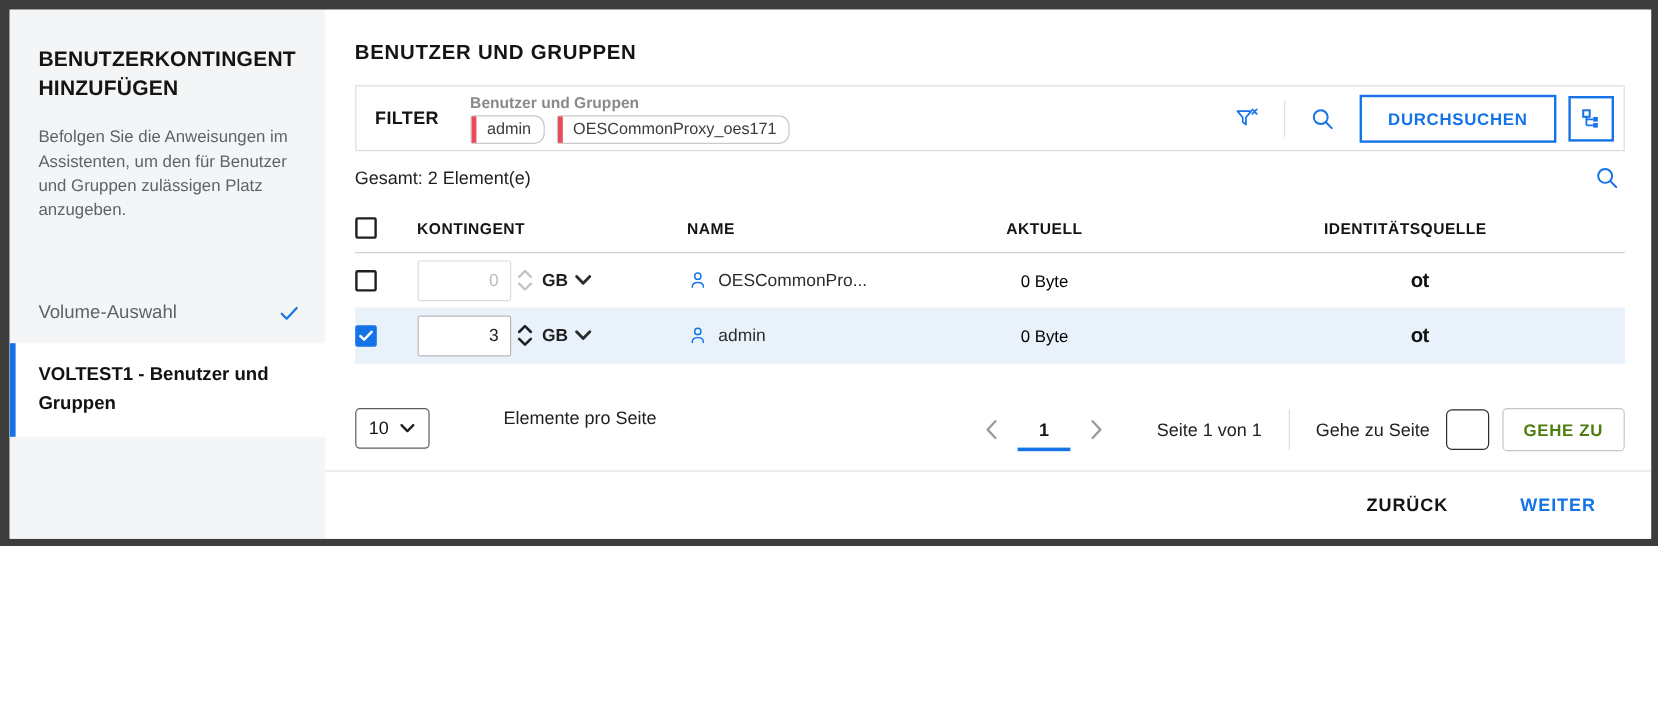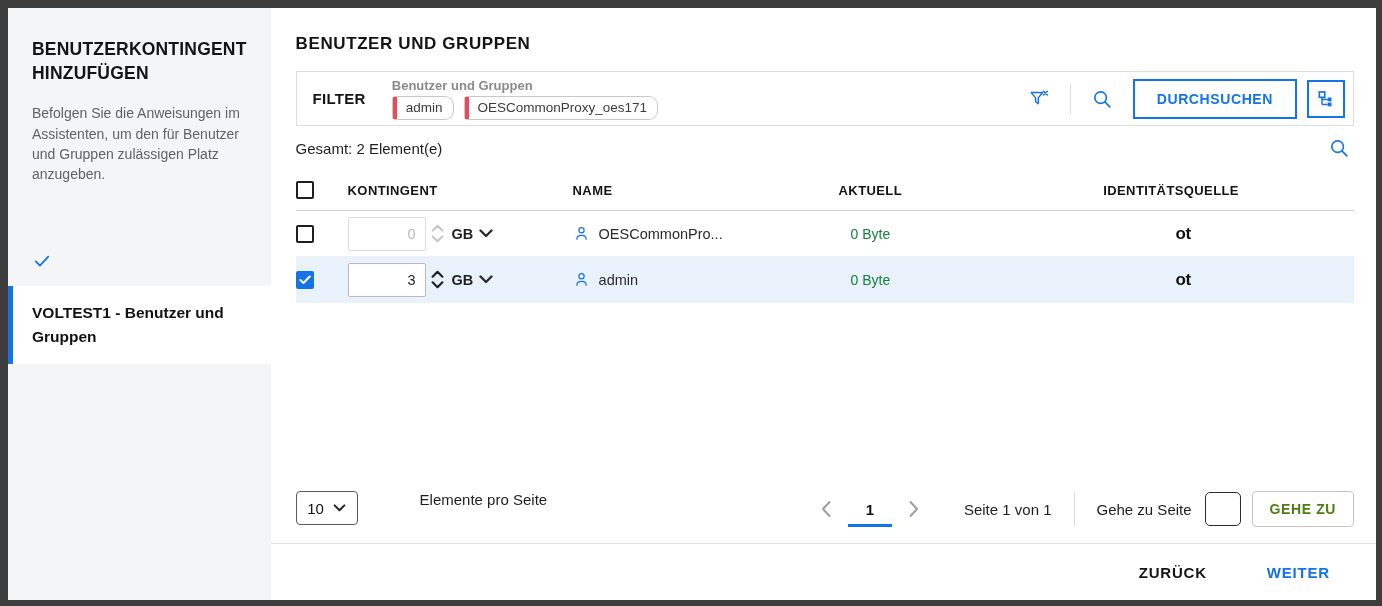--- a/index.html
+++ b/index.html
@@ -1,17 +1,17 @@
 <!DOCTYPE html>
 <html><head>
 <meta charset="utf-8">
 <style>
   html,body{margin:0;padding:0;}
   body{width:1382px;height:606px;font-family:"Liberation Sans",sans-serif;}
-  .viewport{width:1382px;height:606px;box-sizing:border-box;background:#3d3d3d;padding:8px 6px 6px 8px;}
+  .viewport{width:1382px;height:455px;box-sizing:border-box;background:#3d3d3d;padding:8px 6px 6px 8px;}
   .app{width:100%;height:100%;background:#fff;display:flex;overflow:hidden;}
 
   
   .sidebar{flex:0 0 260px;background:#f4f5f6;display:flex;flex-direction:column;}
   .sb-head{padding:30px 24px 0 24px;}
   .sb-title{font-size:17.5px;font-weight:bold;color:#141414;line-height:1.35;letter-spacing:.2px;}
   .sb-desc{margin-top:18px;font-size:14px;color:#5f6368;line-height:1.45;}
   .steps{margin-top:52px;}
   .step{display:flex;align-items:center;justify-content:space-between;padding:15px 20px 15px 19px;
         border-left:5px solid transparent;font-size:15.5px;color:#5f6368;cursor:pointer;}
@@ -59,21 +59,21 @@
   .trow.selected{background:var(--selbg);border-bottom-color:var(--selbg);}
   .cb{width:18px;height:18px;border:2px solid #1f1f1f;border-radius:2px;box-sizing:border-box;
       display:inline-flex;align-items:center;justify-content:center;cursor:pointer;background:#fff;}
   .cb.checked{background:var(--accent);border-color:var(--accent);}
   .quota-input{width:78px;height:34px;box-sizing:border-box;border:1px solid #b9b9b9;border-radius:2px;
                text-align:right;padding:0 9px;font-size:14.5px;color:#1f1f1f;font-family:"Liberation Sans",sans-serif;}
   .quota-input:disabled{color:#b9b9b9;border-color:#dcdcdc;background:#fff;}
   .spinners{display:flex;flex-direction:column;gap:3px;margin:0 8px 0 5px;}
   .spin-btn{background:none;border:none;padding:0;line-height:0;cursor:pointer;}
   .unit{display:flex;align-items:center;gap:6px;font-weight:bold;font-size:14.5px;color:#1f1f1f;cursor:pointer;}
-  .cell-current{padding-left:12px;font-size:14px;color:#15803d;}
+  .cell-current{padding-left:12px;font-size:14px;color:#000000;}
   .source-logo{font-weight:bold;font-size:17px;color:#111;letter-spacing:-.5px;}
   .spacer{flex:1 1 auto;}
 
   
   .pagination-wrap{border-bottom:1px solid #e0e0e0;padding:4px 22px 12px 25px;flex:0 0 auto;}
   .pagination{display:flex;align-items:flex-start;height:40px;gap:44px;}
   .page-size-box{width:62px;height:34px;box-sizing:border-box;border:1.5px solid #5c5c5c;border-radius:4px;
                  display:flex;align-items:center;justify-content:center;gap:9px;font-size:15px;color:#141414;cursor:pointer;background:#fff;}
   .per-page-label{margin-left:18px;font-size:15px;color:#1f1f1f;}
   .pg-right{margin-left:auto;display:flex;align-items:center;}
@@ -103,20 +103,21 @@
 <div class="viewport">
   <div class="app">
 
     <aside class="sidebar">
       <div class="sb-head">
         <div class="sb-title">BENUTZERKONTINGENT HINZUFÜGEN</div>
         <div class="sb-desc">Befolgen Sie die Anweisungen im Assistenten, um den für Benutzer und Gruppen zulässigen Platz anzugeben.</div>
       </div>
       <nav class="steps">
         <div class="step">
+          <span class="step-label">Volume-Auswahl</span>
           <span>
             <svg class="icon-svg" width="20" height="20" viewBox="0 0 24 24">
                 <path d="M4.5 12.5 L9.5 17.5 L19.5 6.8" fill="none" stroke="#1473e6" stroke-width="2.2" stroke-linecap="round" stroke-linejoin="round"></path>
               </svg>
           </span>
         </div>
         <div class="step active">
           <span class="step-label">VOLTEST1 - Benutzer und Gruppen</span>
         </div>
       </nav>

